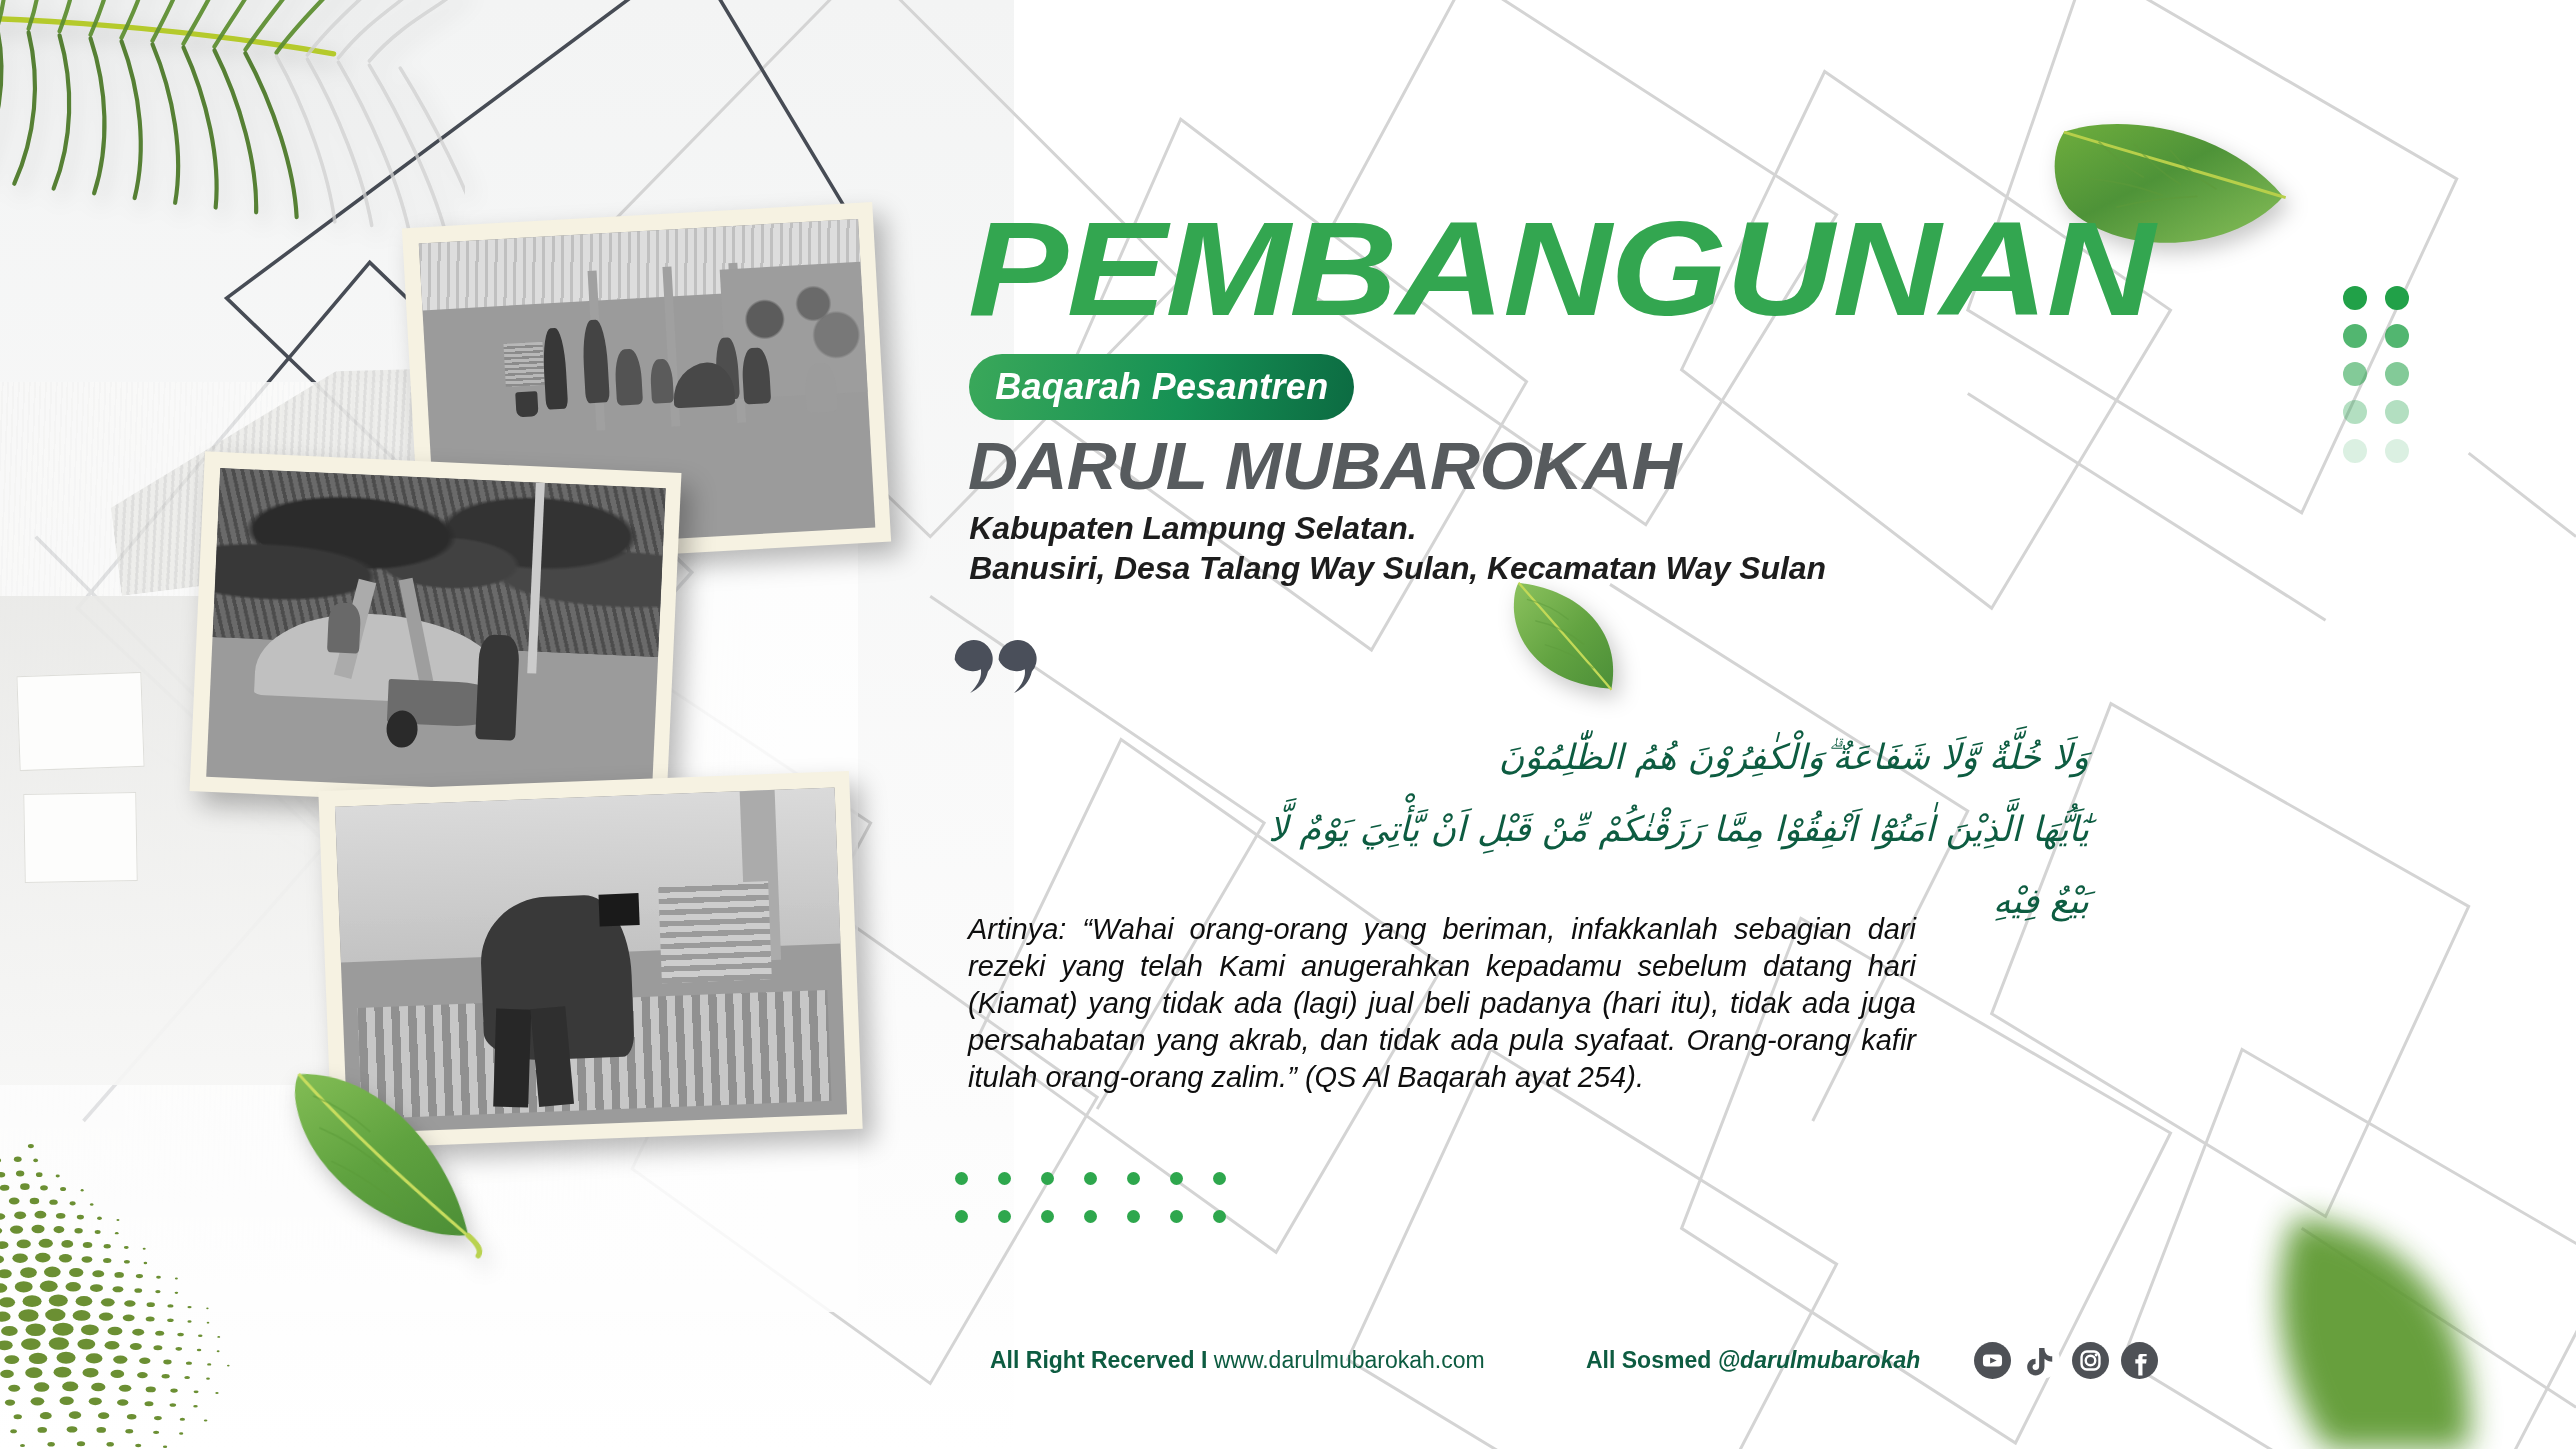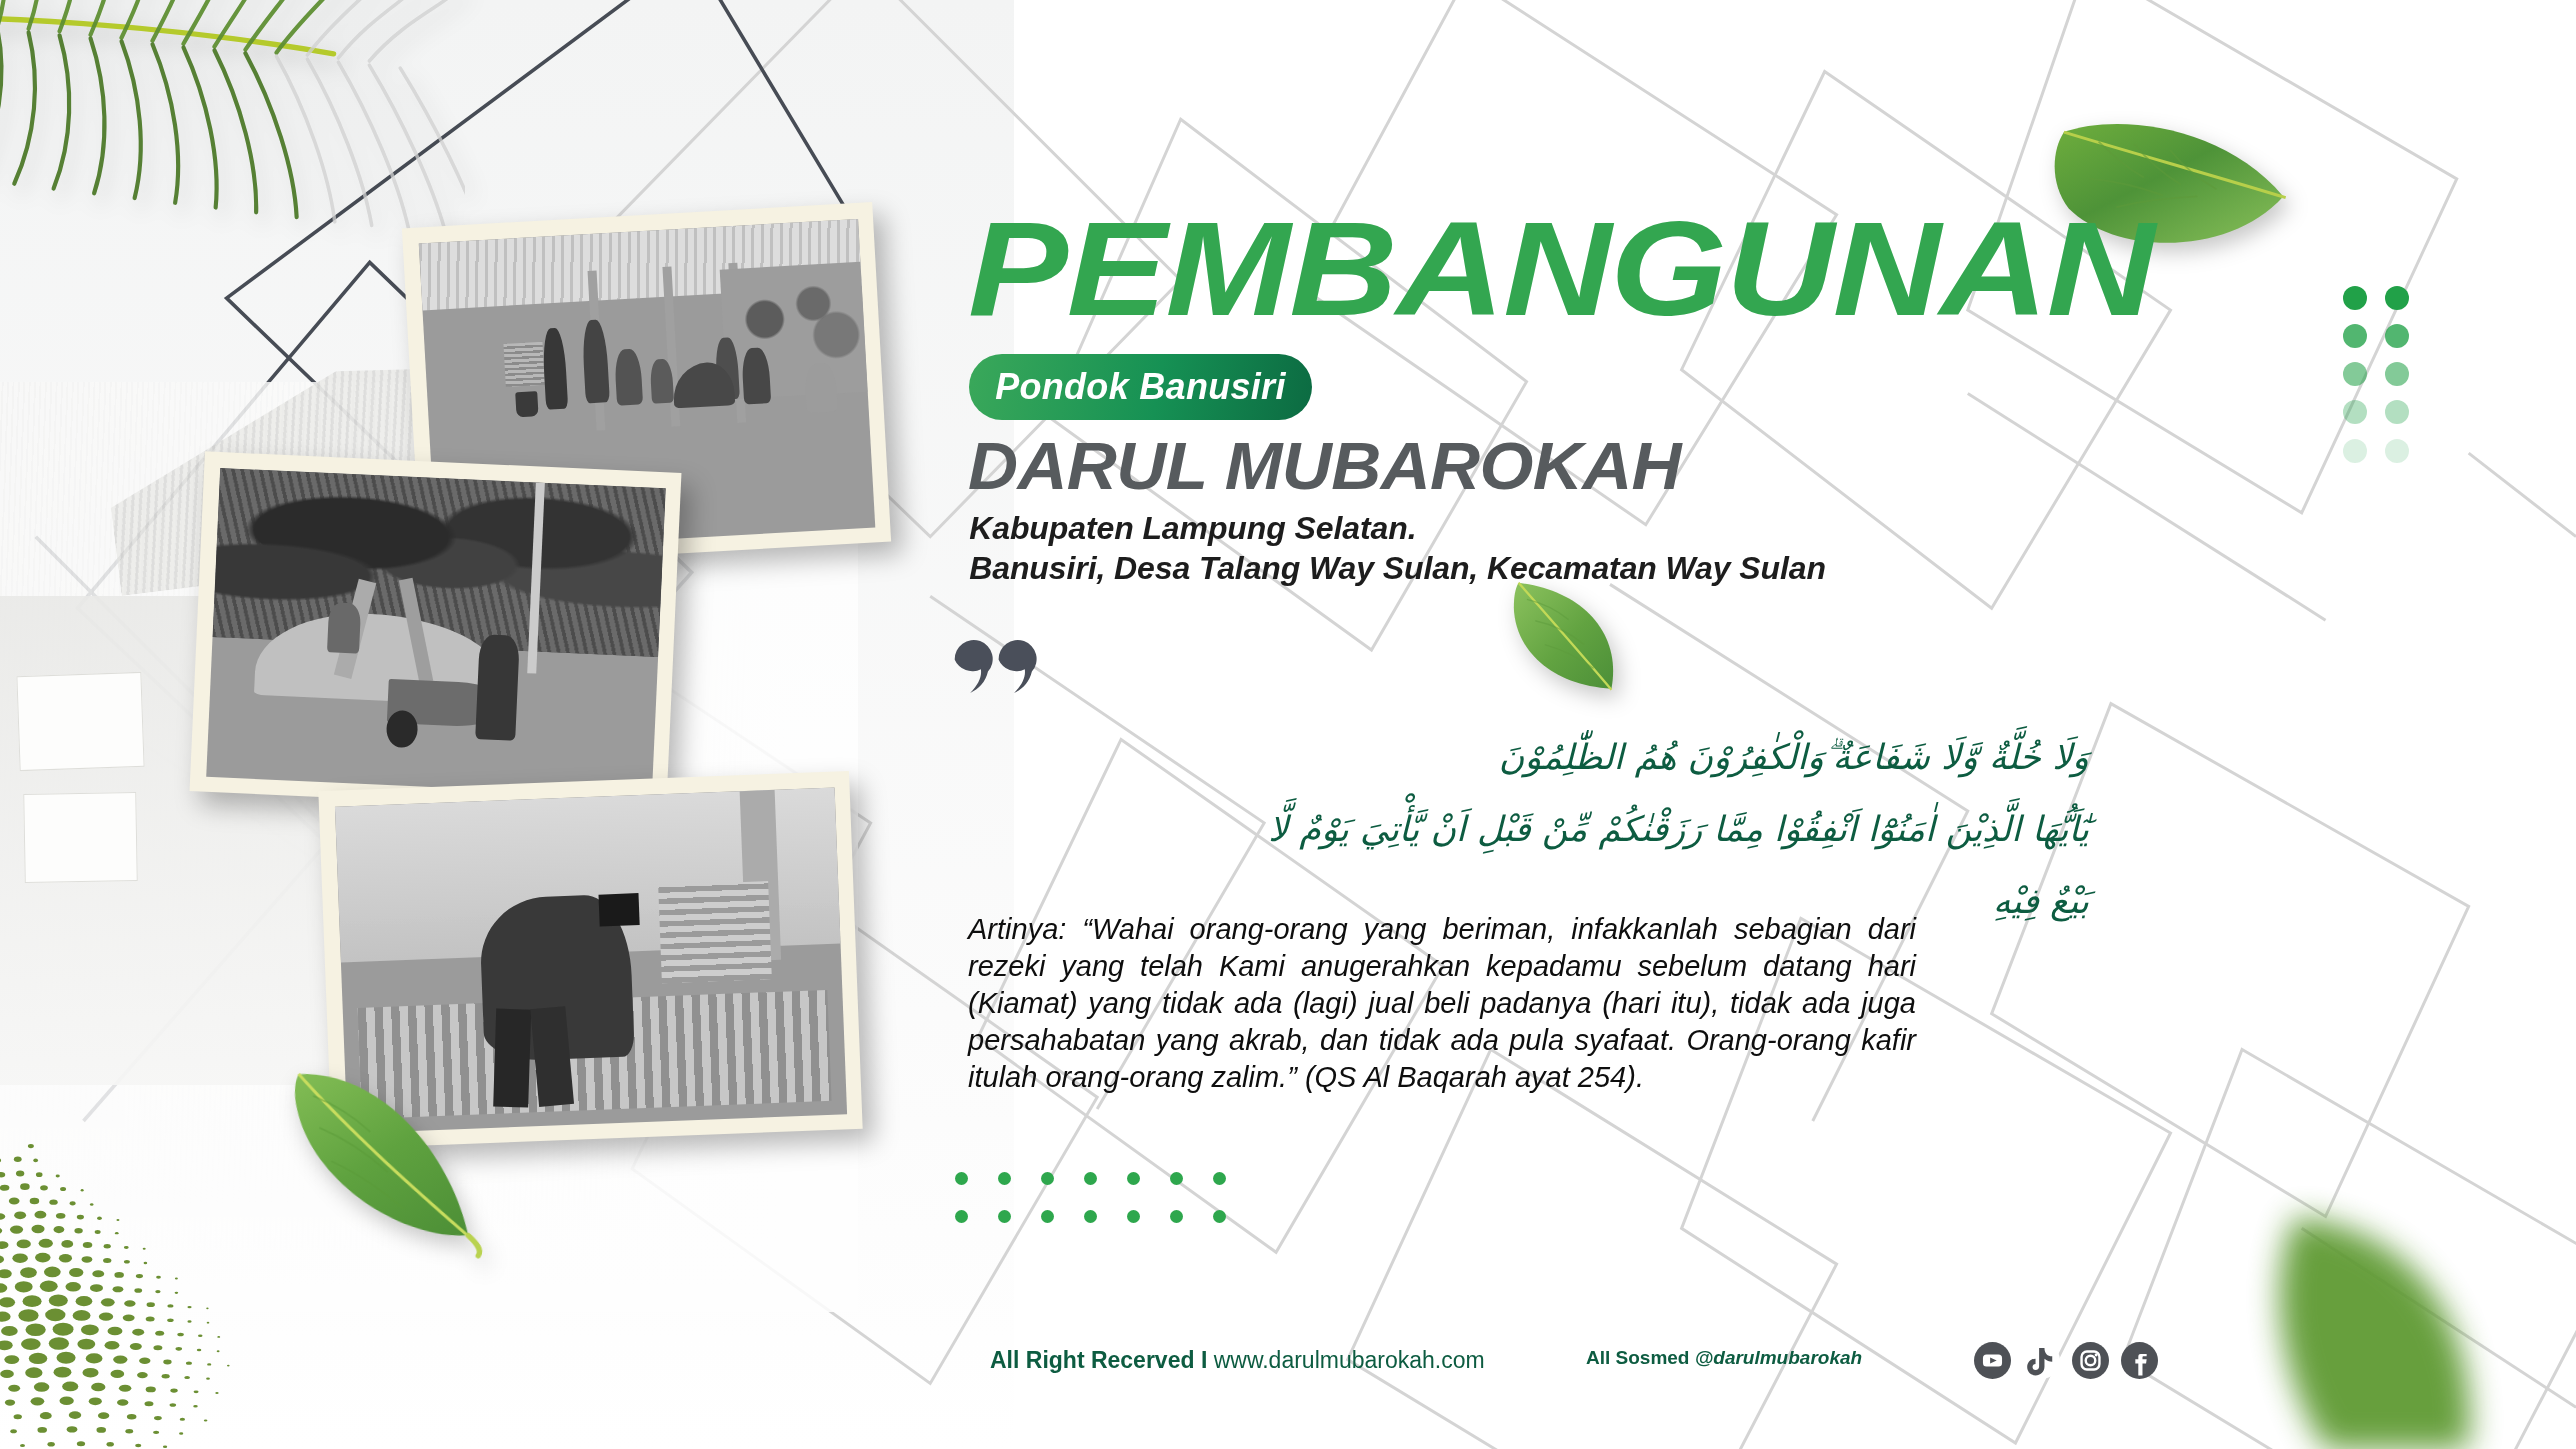--- a/index.html
+++ b/index.html
@@ -142,21 +142,21 @@
 
   .dotgrid{position:absolute;left:-13px;top:1172px;}
   .dotgrid .d{width:13px;height:13px;border-radius:50%;background:#2ea74d;position:absolute;}
 
   .sidedots{position:absolute;left:2343px;top:286px;}
   .sidedots .d{width:24px;height:24px;border-radius:50%;position:absolute;background:#21a148;}
 
   .footer{position:absolute;left:990px;top:1342px;width:1193px;height:42px;}
   .fcopy{position:absolute;left:0;top:4.8px;font-size:23px;font-weight:700;color:#0d5c41;white-space:nowrap;}
   .fcopy .thin{font-weight:400;}
-  .fsos{position:absolute;left:596px;top:4.8px;font-size:19px;font-weight:700;color:#0d5c41;white-space:nowrap;}
+  .fsos{position:absolute;left:596px;top:4.8px;font-size:23px;font-weight:700;color:#0d5c41;white-space:nowrap;}
   .fsos .ital{font-weight:600;font-style:italic;}
   .sicons{position:absolute;left:984px;top:0px;display:flex;gap:12px;}
   .sicons svg{display:block;}
 </style>
 </head>
 <body>
 
 <div class="bg-wrap">
 
   <div class="soft-gray" style="left:0;top:0;width:1014px;height:1449px;"></div>
@@ -542,21 +542,21 @@
   <svg width="322" height="250" viewBox="0 0 540 420">
     <path d="M70 20 C260 40 380 190 360 410 L120 410 C40 290 20 120 70 20 Z" fill="#5f9a33"></path>
   </svg>
 </div>
 
 <div class="content">
 
   <div class="headline">PEMBANGUNAN</div>
 
   <div class="pill">
-    <span>Pondok Banusiri</span>
+    <span>Baqarah Pesantren</span>
   </div>
 
   <div class="subtitle">DARUL MUBAROKAH</div>
 
   <div class="address">
     <div>Kabupaten Lampung Selatan.</div>
     <div>Banusiri, Desa Talang Way Sulan, Kecamatan Way Sulan</div>
   </div>
 
   <svg class="quote-mark" width="89" height="66" viewBox="0 0 150 110">

